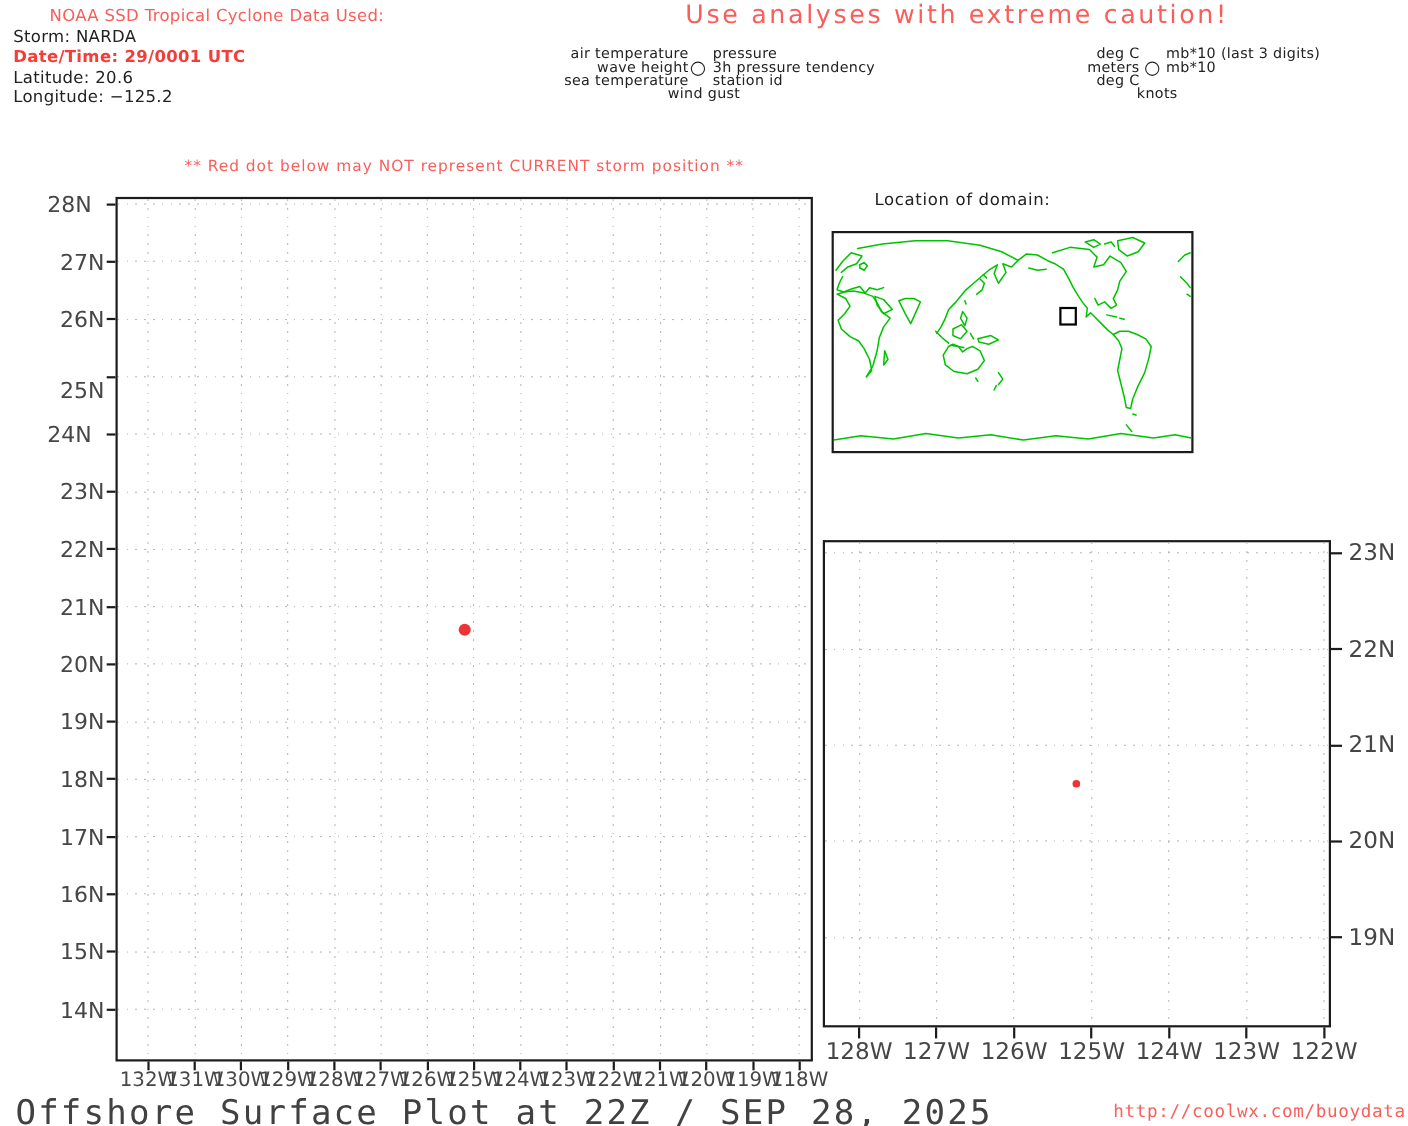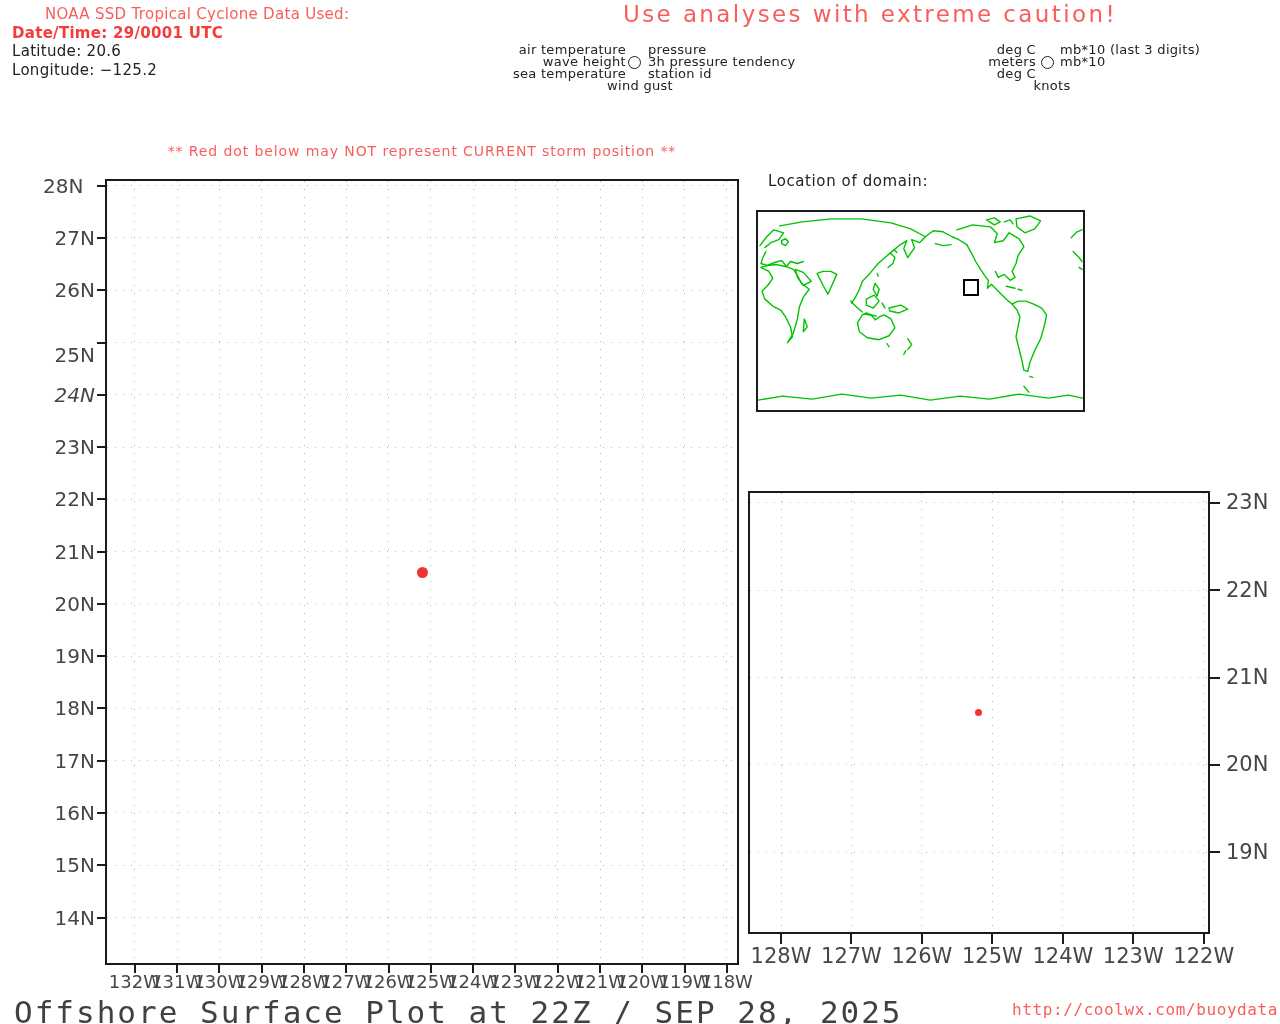--- a/index.html
+++ b/index.html
@@ -24,37 +24,38 @@
   .plot{position:absolute;border:2px solid var(--ink);background:#fff;}
   .vgrid{position:absolute;width:1px;top:0;
          background-image:repeating-linear-gradient(to bottom,var(--grid-dot) 0 1.5px,transparent 1.5px 8px);}
   .hgrid{position:absolute;height:1px;left:0;
          background-image:repeating-linear-gradient(to right,var(--grid-dot) 0 1.5px,transparent 1.5px 8px);}
   .tick{position:absolute;background:var(--ink);}
   .ticklabel{position:absolute;color:var(--axis-text);line-height:1;white-space:nowrap;
              font-family:"DejaVu Sans",sans-serif;}
   .dot{position:absolute;border-radius:50%;background:var(--dot-red);}
   
-  .map-title{left:768px;top:172px;width:270px;text-align:left;font-size:15px;
+  .map-title{left:740px;top:172px;width:270px;text-align:center;font-size:15px;
              letter-spacing:.6px;color:#222;}
   .map-box{left:756px;top:210px;width:325px;height:198px;border:2px solid var(--ink);background:#fff;}
   .domain-rect{left:205px;top:67px;width:12px;height:13px;border:2.5px solid #000;background:transparent;}
   
   .footer-title{left:14px;top:994px;font-size:31px;letter-spacing:2px;color:var(--footer-gray);
                 font-family:"DejaVu Sans Mono",monospace;white-space:nowrap;font-weight:400;}
   .footer-url{left:1012px;top:1000px;font-size:16px;letter-spacing:.6px;color:var(--accent-red);
               font-family:"DejaVu Sans Mono",monospace;white-space:nowrap;}
 </style>
 </head>
 <body>
 
 <div class="canvas" style="--accent-red: #f85e5a; --accent-red-bold: #f53c38; --dot-red: #ee3434; --axis-text: #464646; --grid-dot: #b9b9b9; --ink: #1b1b1b; --footer-gray: #414141;">
 
   <div class="abs info-block">
     <div class="red">NOAA SSD Tropical Cyclone Data Used:</div>
+    <div><span>Storm:</span> <span>NARDA</span></div>
     <div class="redbold"><span>Date/Time:</span> <span>29/0001 UTC</span></div>
     <div><span>Latitude:</span> <span>20.6</span></div>
     <div><span>Longitude:</span> <span>−125.2</span></div>
   </div>
 
   <div class="abs caution">Use analyses with extreme caution!</div>
 
   <div class="abs leg r" style="left:450px;top:43px;width:176px;">air temperature</div>
   <div class="abs leg" style="left:648px;top:43px;">pressure</div>
   <div class="abs leg r" style="left:450px;top:55px;width:176px;">wave height</div>
@@ -127,21 +128,21 @@
       <div class="tick" style="top: 55.9773px; height: 2px; width: 8px; left: -10px;"></div>
       <div class="ticklabel" style="top: 46.9773px; font-size: 20px; left: -64px; width: 52px; text-align: right;">27N</div>
       <div class="hgrid" style="top: 108.75px; width: 630px;"></div>
       <div class="tick" style="top: 108.25px; height: 2px; width: 8px; left: -10px;"></div>
       <div class="ticklabel" style="top: 99.25px; font-size: 20px; left: -64px; width: 52px; text-align: right;">26N</div>
       <div class="hgrid" style="top: 161.023px; width: 630px;"></div>
       <div class="tick" style="top: 160.523px; height: 2px; width: 8px; left: -10px;"></div>
       <div class="ticklabel" style="top: 151.523px; font-size: 20px; left: -64px; width: 52px; text-align: right; margin-top: 12px;">25N</div>
       <div class="hgrid" style="top: 213.295px; width: 630px;"></div>
       <div class="tick" style="top: 212.795px; height: 2px; width: 8px; left: -10px;"></div>
-      <div class="ticklabel" style="top: 203.795px; font-size: 20px; left: -64px; width: 52px; text-align: right; font-style: italic;">24N</div>
+      <div class="ticklabel" style="top: 203.795px; font-size: 20px; left: -64px; width: 52px; text-align: left;">24N</div>
       <div class="hgrid" style="top: 265.568px; width: 630px;"></div>
       <div class="tick" style="top: 265.068px; height: 2px; width: 8px; left: -10px;"></div>
       <div class="ticklabel" style="top: 256.068px; font-size: 20px; left: -64px; width: 52px; text-align: right;">23N</div>
       <div class="hgrid" style="top: 317.841px; width: 630px;"></div>
       <div class="tick" style="top: 317.341px; height: 2px; width: 8px; left: -10px;"></div>
       <div class="ticklabel" style="top: 308.341px; font-size: 20px; left: -64px; width: 52px; text-align: right;">22N</div>
       <div class="hgrid" style="top: 370.114px; width: 630px;"></div>
       <div class="tick" style="top: 369.614px; height: 2px; width: 8px; left: -10px;"></div>
       <div class="ticklabel" style="top: 360.614px; font-size: 20px; left: -64px; width: 52px; text-align: right;">21N</div>
       <div class="hgrid" style="top: 422.386px; width: 630px;"></div>

